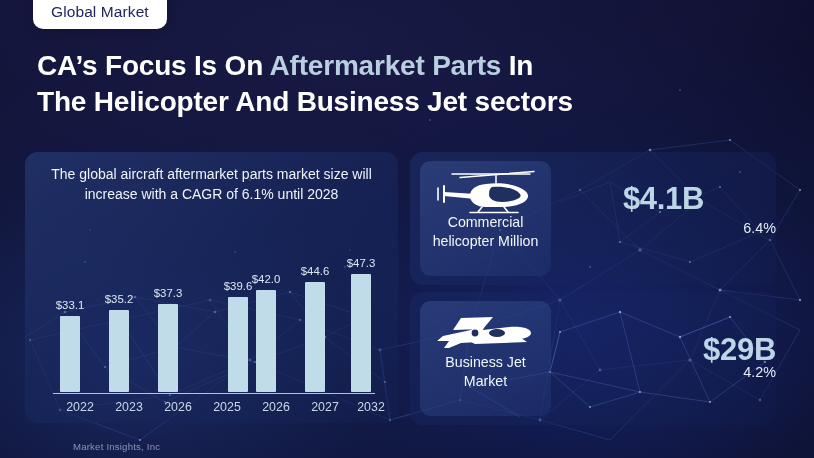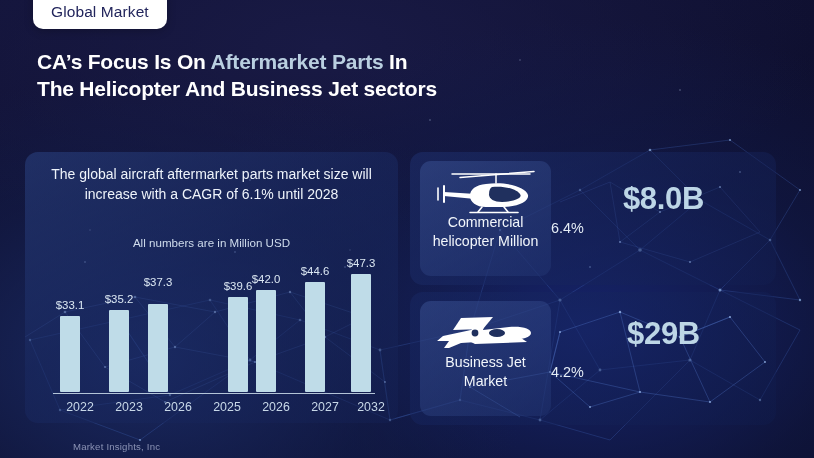--- a/index.html
+++ b/index.html
@@ -25,21 +25,21 @@
     position:absolute;left:33px;top:-16px;
     background:#ffffff;color:#22255c;
     padding:19px 18px 8px 18px;
     border-radius:10px;
     font-size:15.5px;letter-spacing:.1px;
     box-shadow:0 2px 10px rgba(0,0,0,.22);
   }
   
   .headline{
     position:absolute;left:37px;top:48px;width:760px;
-    font-size:21px;font-weight:bold;color:#ffffff;
+    font-size:28px;font-weight:bold;color:#ffffff;
     line-height:1.30;letter-spacing:-.2px;
   }
   .headline .accent{color:#b9cfe0;}
   
   .panel{
     position:absolute;left:25px;top:152px;width:373px;height:271px;
     border-radius:13px;
     background:linear-gradient(150deg, rgba(40,62,124,.62) 0%, rgba(26,42,98,.55) 45%, rgba(20,32,82,.50) 100%);
     overflow:hidden;
   }
@@ -106,23 +106,23 @@
     position:absolute;left:4px;right:4px;top:52px;
     text-align:center;color:#f2f6fb;font-size:14.2px;line-height:1.33;
   }
   .card-value{
     position:absolute;left:141px;right:0;top:29px;
     text-align:center;color:#bdd6e6;font-size:31px;font-weight:bold;
     letter-spacing:-.3px;
   }
   .card-pct{
     position:absolute;left:141px;right:0;top:68px;
-    text-align:left;color:#e4ecf5;font-size:14.4px;
-  }
-  #card-jet .card-value{top:24px;}
+    text-align:right;color:#e4ecf5;font-size:14.4px;
+  }
+  #card-jet .card-value{top:40px;text-align:right;}
   #card-jet .card-pct{top:72px;}
 </style>
 </head>
 <body>
 
 <div id="bg">
   <div class="bg-base"></div>
   <svg class="bg-net" viewBox="0 0 814 458" preserveAspectRatio="none">
     <g stroke="#4f7ad8" stroke-width="0.5" fill="none" opacity="0.55">
       <path d="M560 300 L640 250 L720 290 L690 360 L600 370 Z"></path>
@@ -217,33 +217,32 @@
         <circle cx="140" cy="250" r="1"></circle>
       <circle cx="360" cy="230" r="1"></circle>
       <circle cx="60" cy="110" r="0.8"></circle>
         <circle cx="210" cy="100" r="0.8"></circle>
       <circle cx="320" cy="115" r="0.8"></circle>
     </g>
   </svg>
 
   <div class="panel-inner">
     <div class="panel-title">The global aircraft aftermarket parts market size will increase with a CAGR of 6.1% until 2028</div>
-    <div class="panel-sub">All numbers are in Million USD</div>
 
     <div class="chart">
       <div class="bars">
         <div class="barwrap" style="left:3px;">
           <div class="barval">$33.1</div>
           <div class="bar" style="height:76px;"></div>
         </div>
         <div class="barwrap" style="left:52px;">
           <div class="barval">$35.2</div>
           <div class="bar" style="height:82px;"></div>
         </div>
-        <div class="barwrap" style="left:91px;gap:11px;">
+        <div class="barwrap" style="left:101px;">
           <div class="barval">$37.3</div>
           <div class="bar" style="height:88px;"></div>
         </div>
         <div class="barwrap" style="left:150px;padding-left:21px;">
           <div class="barval">$39.6</div>
           <div class="bar" style="height:95px;"></div>
         </div>
         <div class="barwrap" style="left:199px;">
           <div class="barval">$42.0</div>
           <div class="bar" style="height:102px;"></div>
@@ -308,21 +307,21 @@
         <g stroke="#ffffff" stroke-width="1.6" stroke-linecap="round">
           <line x1="48" y1="39" x2="44" y2="44"></line>
           <line x1="70" y1="39" x2="74" y2="44"></line>
           <line x1="36" y1="44.5" x2="84" y2="44.5"></line>
         </g>
       </svg>
     </div>
     <div class="card-icon-label">Commercial helicopter Million</div>
   </div>
 
-  <div class="card-value">$8.0B</div>
+  <div class="card-value">$4.1B</div>
   <div class="card-pct">6.4%</div>
 </div>
 
 <div class="card" id="card-jet">
   <svg class="card-net" viewBox="0 0 366 133" preserveAspectRatio="none">
     <g stroke="#5b82d8" stroke-width="0.5" fill="none" opacity="0.6">
       <path d="M150 40 L210 20 L270 45 L320 25 L355 70 L300 110 L230 100 L180 115 L140 80 Z"></path>
       <path d="M210 20 L230 100"></path>
       <path d="M270 45 L300 110"></path>
       <path d="M140 80 L230 100"></path>

